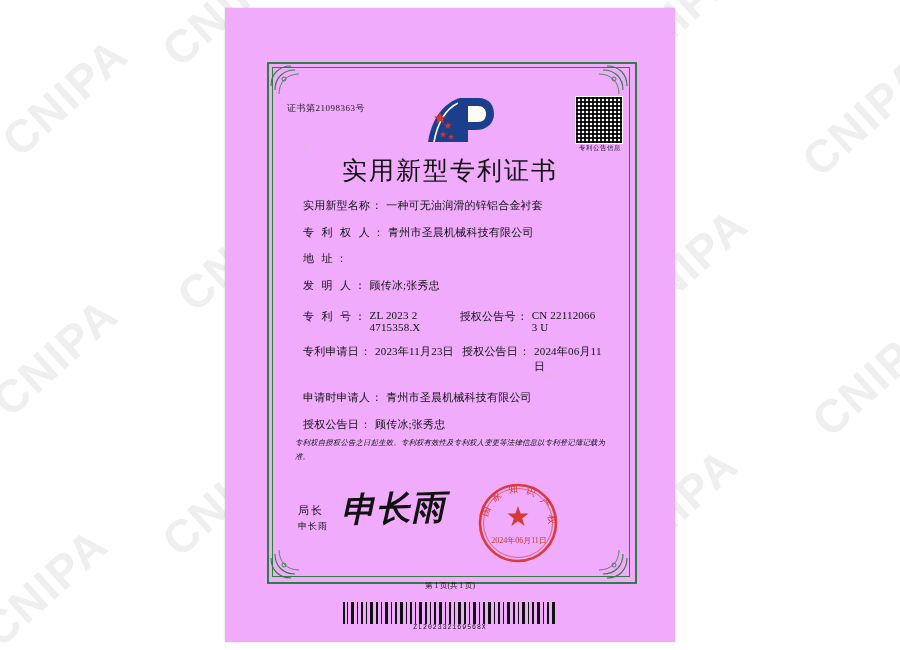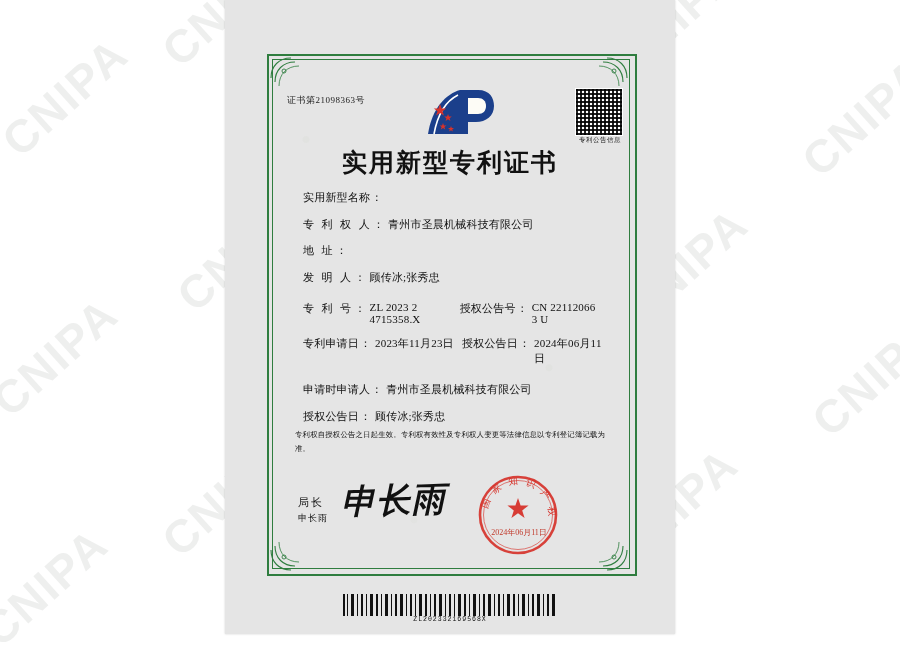--- a/index.html
+++ b/index.html
@@ -19,24 +19,24 @@
     position: relative;
     width: 900px;
     height: 650px;
     background: #ffffff;
   }
 
   
   #paper {
     position: absolute;
     left: 225px;
-    top: 0;
+    top: 8px;
     width: 450px;
     height: 634px;
-    background: #e5e5e5;
+    background: #f0abfc;
     box-shadow: 0 0 2px rgba(0,0,0,.18);
     overflow: hidden;
   }
   
   #paper:before {
     content: "";
     position: absolute;
     inset: 0;
     background:
       radial-gradient(circle at 18% 22%, rgba(190,200,180,.10) 0 3px, transparent 4px),
@@ -117,21 +117,21 @@
     font-family: "Liberation Serif", serif;
     letter-spacing: .5px;
   }
 
   
   .main-title {
     position: absolute;
     left: 0; right: 0; top: 146px;
     text-align: center;
     font-family: "Liberation Serif", serif;
-    font-weight: 700;
+    font-weight: 400;
     font-size: 25px;
     letter-spacing: 2px;
     color: #111;
   }
 
   
   .fields {
     position: absolute;
     left: 78px; top: 190px;
     width: 300px;
@@ -322,20 +322,21 @@
     <div class="qr"></div>
     <div class="qr-label">专利公告信息</div>
 
     <div class="main-title">实用新型专利证书</div>
 
     <div class="fields">
 
       <div class="row">
         <span class="lbl tight">实用新型名称</span>
         <span class="colon">：</span>
+        <span class="val">一种可无油润滑的锌铝合金衬套</span>
       </div>
 
       <div class="row">
         <span class="lbl">专 利 权 人</span>
         <span class="colon">：</span>
         <span class="val">青州市圣晨机械科技有限公司</span>
       </div>
 
       <div class="row">
         <span class="lbl">地          址</span>
@@ -381,21 +382,21 @@
       </div>
 
       <div class="row">
         <span class="lbl tight">授权公告日</span>
         <span class="colon">：</span>
         <span class="val">顾传冰;张秀忠</span>
       </div>
     </div>
 
     <div class="legal">
-      <div style="text-indent:0;">专利权自授权公告之日起生效。专利权有效性及专利权人变更等法律信息以专利登记簿记载为准。</div>
+      <div style="text-indent:0;font-style:italic;">专利权自授权公告之日起生效。专利权有效性及专利权人变更等法律信息以专利登记簿记载为准。</div>
     </div>
 
     <div class="sig-label">局长</div>
     <div class="sig-name">申长雨</div>
     <div class="handwriting">申长雨</div>
 
     <div class="seal">
       <svg width="82" height="82" viewBox="0 0 82 82">
         <circle cx="41" cy="41" r="38" fill="none" stroke="#d6332b" stroke-width="2.6" opacity="0.92"></circle>
         <circle cx="41" cy="41" r="34.5" fill="none" stroke="#d6332b" stroke-width="0.9" opacity="0.7"></circle>
@@ -403,20 +404,21 @@
           <polygon points="41,24 43.6,31.6 51.6,31.6 45.2,36.4 47.6,44 41,39.3 34.4,44 36.8,36.4 30.4,31.6 38.4,31.6"></polygon>
         </g>
         <path id="sealArc" d="M 10 41 A 31 31 0 0 1 72 41" fill="none"></path>
         <text font-family="Liberation Serif, serif" font-size="9.5" fill="#d6332b" letter-spacing="2.4">
           <textPath href="#sealArc" startOffset="6%">国 家 知 识 产 权 局</textPath>
         </text>
       </svg>
     </div>
     <div class="seal-date">2024年06月11日</div>
 
+    <div class="page-no">第 1 页(共 1 页)</div>
 
     <div class="barcode">
       <svg width="214" height="22" viewBox="0 0 214 22" preserveAspectRatio="none">
         <rect x="0" y="0" width="2" height="22" fill="#111"></rect>
         <rect x="4" y="0" width="1" height="22" fill="#111"></rect>
         <rect x="8" y="0" width="3" height="22" fill="#111"></rect>
         <rect x="14" y="0" width="1" height="22" fill="#111"></rect>
         <rect x="18" y="0" width="2" height="22" fill="#111"></rect>
         <rect x="23" y="0" width="1" height="22" fill="#111"></rect>
         <rect x="27" y="0" width="3" height="22" fill="#111"></rect>

